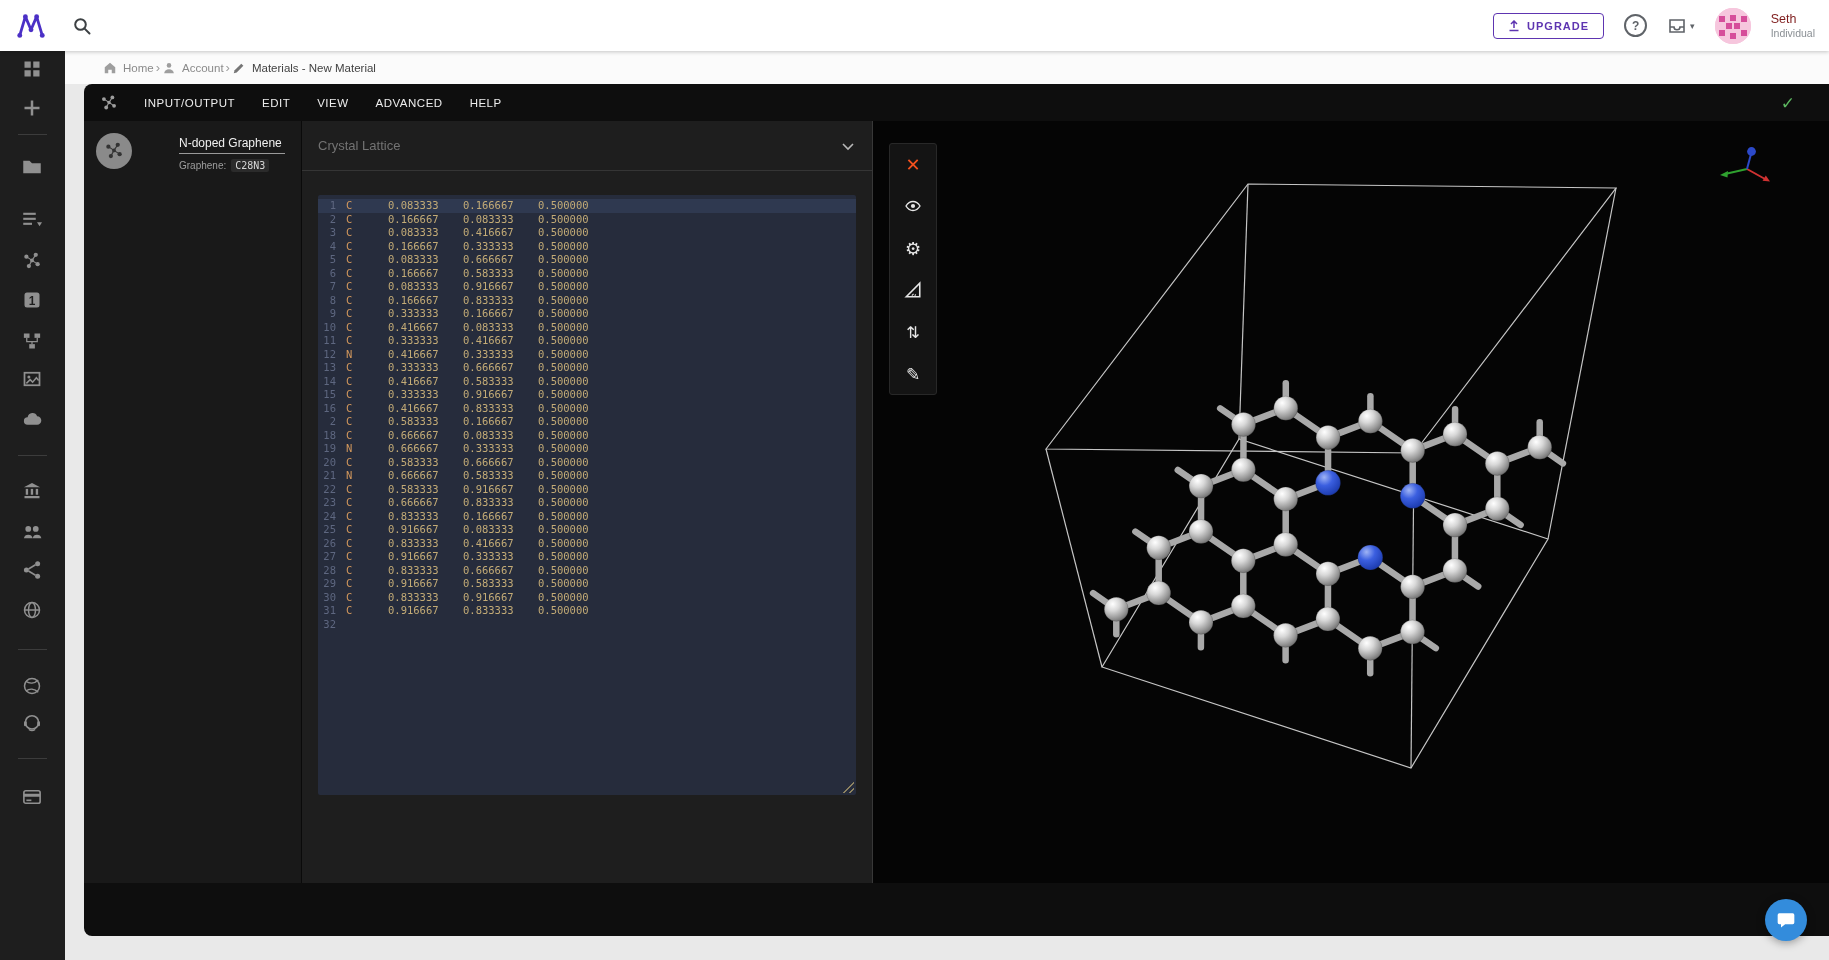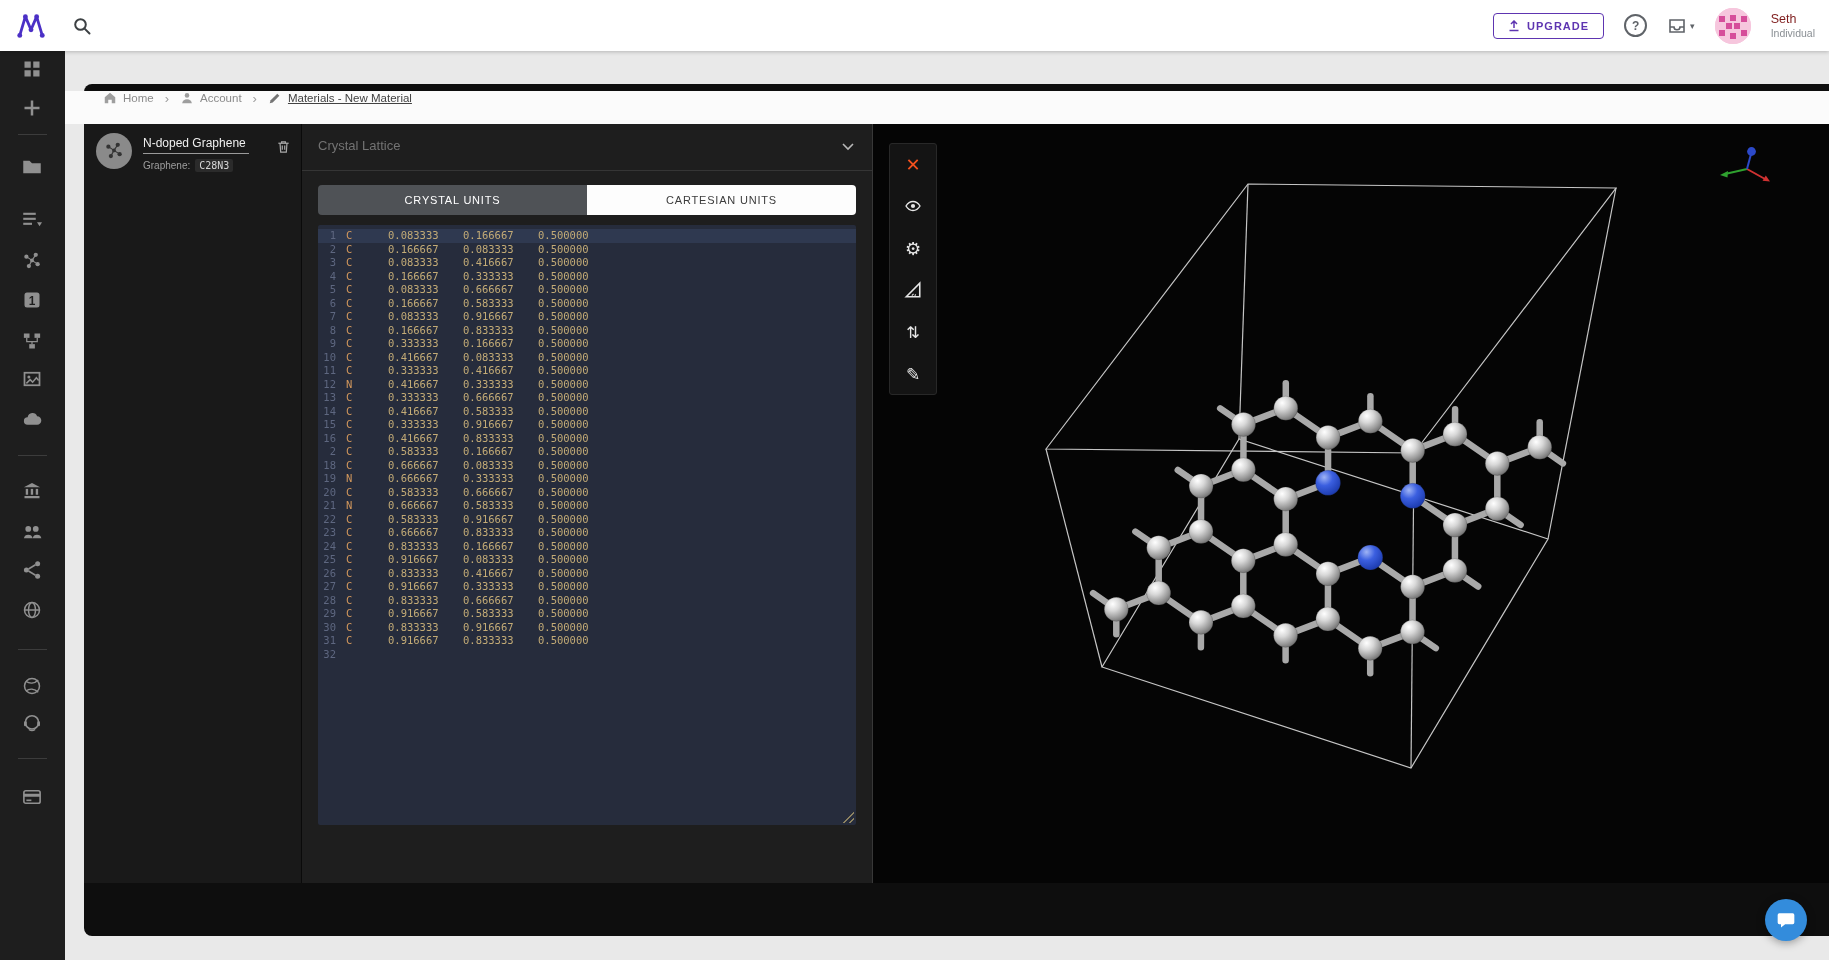--- a/index.html
+++ b/index.html
@@ -10,35 +10,35 @@
   #topbar .right{margin-left:auto;display:flex;align-items:center;gap:20px;padding-right:14px;}
   .upgrade-btn{display:flex;align-items:flex-end;gap:7px;border:1px solid #5e35b1;color:#5e35b1;border-radius:4px;padding:6px 14px;font-size:11px;letter-spacing:1px;font-weight:600;background:#fff;cursor:pointer;}
   .help-circle{width:19px;height:19px;border:2px solid #5f6368;border-radius:50%;color:#5f6368;font-size:12px;font-weight:bold;display:flex;align-items:center;justify-content:center;}
   .inbox-wrap{display:flex;align-items:center;gap:3px;color:#5f6368;}
   .caret{font-size:9px;color:#5f6368;font-family:"DejaVu Sans",sans-serif;}
   .avatar{width:36px;height:36px;border-radius:50%;overflow:hidden;background:#f6c6dd;}
   .user-block{line-height:1.15;}
   .user-name{font-size:12.5px;color:#7f1d1d;}
   .user-plan{font-size:10.5px;color:#8a8f94;}
   
-  #breadcrumb{position:absolute;left:65px;top:51px;right:0;height:33px;background:#fbfbfb;display:flex;align-items:flex-start;gap:11px;padding-left:38px;z-index:5;margin-top:40px;}
+  #breadcrumb{position:absolute;left:65px;top:51px;right:0;height:33px;background:#fbfbfb;display:flex;align-items:center;gap:2px;padding-left:38px;z-index:5;}
   .crumb{display:flex;align-items:center;gap:6px;font-size:11.5px;color:#8a8a8a;}
-  .crumb.current{color:#424242;text-decoration:underline;}
+  .crumb.current{color:#424242;}
   .crumb-sep{color:#9e9e9e;font-size:13px;}
   
   #sidebar{position:absolute;left:0;top:51px;width:65px;height:909px;background:#1e1e1e;z-index:6;}
   .snav{position:absolute;left:22px;width:20px;height:20px;}
   .sdiv{position:absolute;left:18px;width:29px;height:1px;background:#3c3c3c;}
   
   #menubar{position:absolute;left:84px;top:84px;right:0;height:37px;background:#0e0e0e;border-radius:8px 0 0 0;display:flex;align-items:center;padding-left:16px;z-index:4;}
   .menu-items{display:flex;gap:27px;margin-left:26px;}
   .menu-item{color:#ececec;font-size:11.5px;letter-spacing:.5px;cursor:pointer;}
   .menu-check{position:absolute;right:34px;color:#5cb860;font-size:17px;font-weight:bold;font-family:"DejaVu Sans",sans-serif;cursor:pointer;}
   #leftpanel{position:absolute;left:84px;top:121px;width:217px;height:762px;background:#191919;}
-  .mat-item{display:flex;align-items:flex-start;padding:12px 10px 0 12px;}
+  .mat-item{display:flex;align-items:flex-start;padding:12px 10px 0 12px;gap:36px;}
   .mat-avatar{width:36px;height:36px;border-radius:50%;background:#8a8a8a;display:flex;align-items:center;justify-content:center;flex:none;}
   .mat-fields{margin-left:11px;flex:1;}
   .mat-name{width:106px;background:transparent;border:none;border-bottom:1px solid #9a9a9a;color:#f0f0f0;font-size:12px;padding:2px 0 3px 0;outline:none;font-family:"Liberation Sans",sans-serif;}
   .mat-formula{margin-top:5px;font-size:10px;color:#9e9e9e;display:flex;gap:5px;align-items:center;}
   .mat-formula .fval{font-family:"DejaVu Sans Mono",monospace;color:#d6d6d6;background:rgba(255,255,255,.08);padding:1px 4px;border-radius:2px;font-size:10px;}
   .trash-btn{margin-left:6px;margin-top:6px;cursor:pointer;}
   #midpanel{position:absolute;left:301px;top:121px;width:572px;height:762px;background:#1e1e1e;border-left:1px solid #0a0a0a;border-right:1px solid #383838;box-sizing:border-box;}
   .sec-header{height:49px;display:flex;align-items:center;justify-content:space-between;padding:0 16px;border-bottom:1px solid #353535;cursor:pointer;}
   .sec-title{font-size:13px;color:#737373;}
   .basis-body{padding:14px 16px 0 16px;}
@@ -332,24 +332,20 @@
   </div>
 
   <div id="midpanel">
     <div class="sec-header">
       <span class="sec-title">Crystal Lattice</span>
       <svg width="16" height="16" viewBox="0 0 16 16">
           <polyline points="3,6 8,11 13,6" fill="none" stroke="#b8b8b8" stroke-width="1.6"></polyline>
         </svg>
     </div>
     <div class="basis-body">
-      <div class="tabs">
-        <div class="tab selected">CRYSTAL UNITS</div>
-        <div class="tab unselected">CARTESIAN UNITS</div>
-      </div>
       <div id="editor">
         <div id="editor-lines">
             <div class="ed-row active">
               <span class="ln">1</span>
               <span class="el">C</span>
               <span class="val">0.083333</span>
               <span class="val">0.166667</span>
               <span class="val">0.500000</span>
             </div>
             <div class="ed-row">

